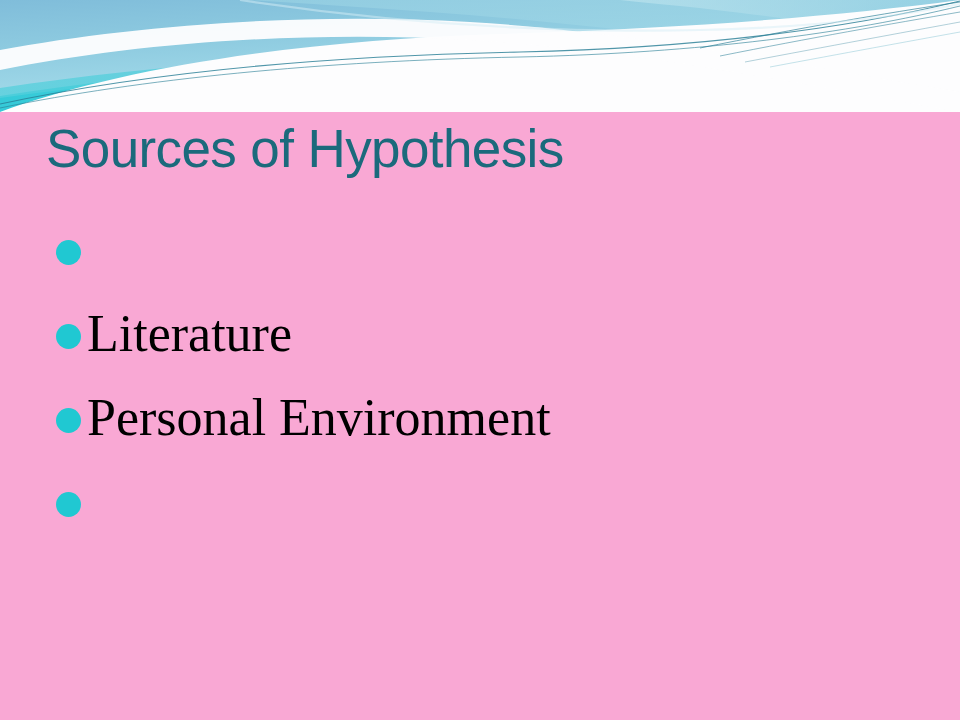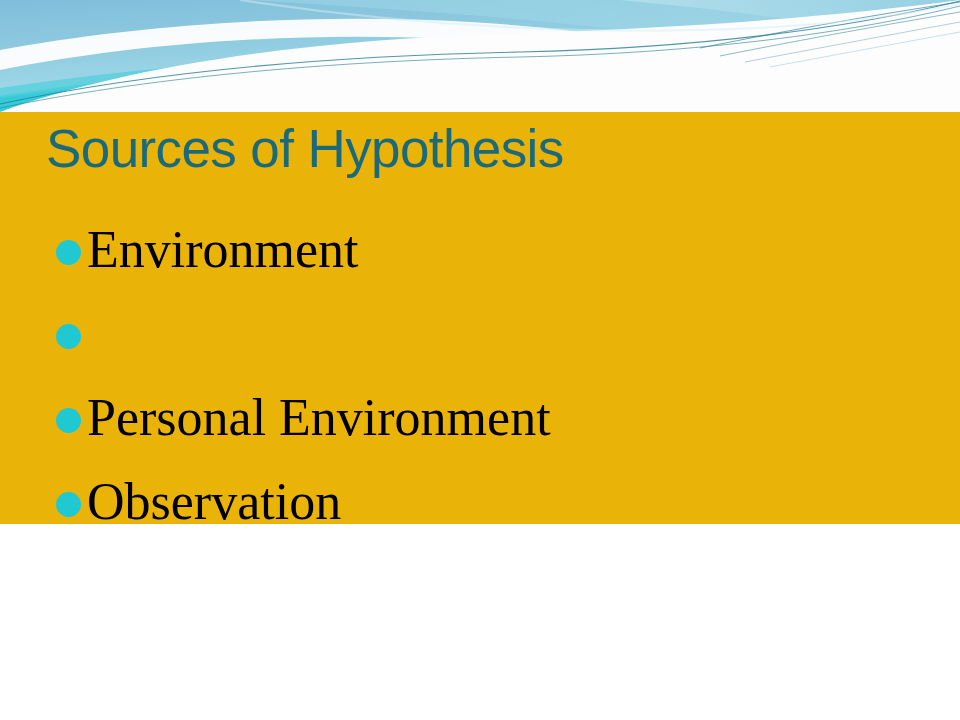--- a/index.html
+++ b/index.html
@@ -4,23 +4,23 @@
 <style>
   html, body {
     margin: 0;
     padding: 0;
     background: #ffffff;
   }
 
   .slide {
     position: relative;
     width: 960px;
-    height: 524px;
+    height: 720px;
     overflow: hidden;
-    background: #eab308;
+    background: #f9a8d4;
     font-family: "Liberation Sans", sans-serif;
   }
 
   
   .header-decoration {
     position: absolute;
     top: 0;
     left: 0;
     width: 960px;
     height: 112px;
@@ -140,28 +140,27 @@
 
       <path d="M 240,0 C 360,18 520,34 700,30 C 800,28 890,18 960,4" fill="none" stroke="#d6eef5" stroke-width="2.2" opacity="0.5"></path>
     </svg>
   </div>
 
   <div class="title">Sources of Hypothesis</div>
 
   <ul class="bullet-list">
     <li class="bullet-item">
       <span class="bullet-marker"></span>
-      <span class="bullet-text">Environment</span>
     </li>
     <li class="bullet-item">
       <span class="bullet-marker"></span>
+      <span class="bullet-text">Literature</span>
     </li>
     <li class="bullet-item">
       <span class="bullet-marker"></span>
       <span class="bullet-text">Personal Environment</span>
     </li>
     <li class="bullet-item">
       <span class="bullet-marker"></span>
-      <span class="bullet-text">Observation</span>
     </li>
   </ul>
 
 </div>
 
 </body></html>

